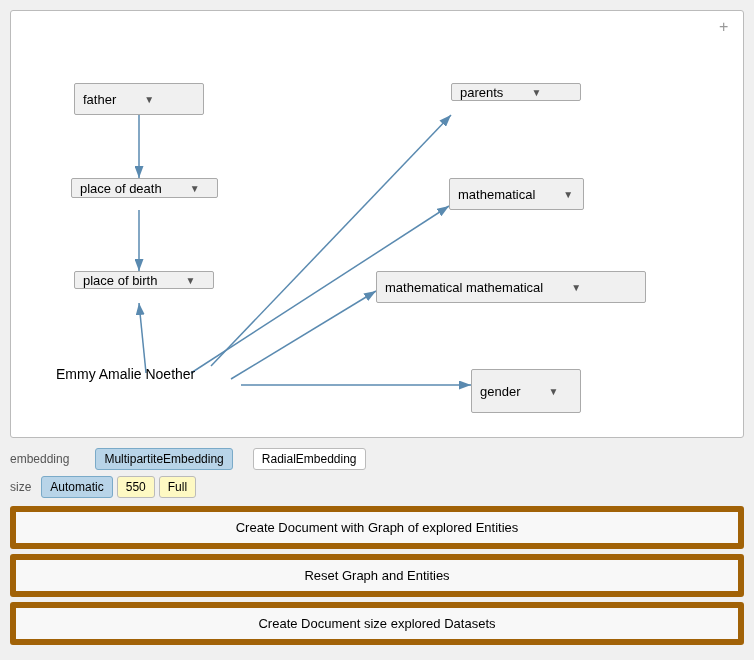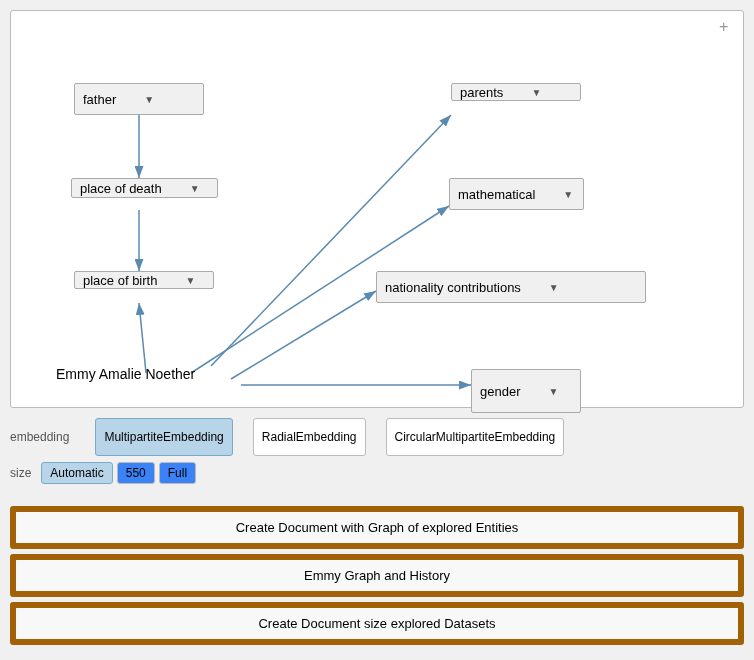--- a/index.html
+++ b/index.html
@@ -92,51 +92,51 @@
       gap: 20px;
     }
 
     .embedding-label {
       color: #555;
       margin-right: 6px;
       font-size: 12px;
     }
 
     .embed-btn {
-      padding: 11px 8px;
+      padding: 3px 8px;
       border: 1px solid #bbb;
       border-radius: 3px;
       background: white;
       font-size: 12px;
       cursor: pointer;
     }
 
     .embed-btn.active {
       background: #b8d4e8;
       border-color: #7aaac8;
     }
 
     .size-row {
       display: flex;
       align-items: center;
-      margin-bottom: 22px;
+      margin-bottom: 8px;
       gap: 4px;
     }
 
     .size-label {
       color: #555;
       margin-right: 6px;
       font-size: 12px;
     }
 
     .size-btn {
       padding: 3px 8px;
       border: 1px solid #bbb;
       border-radius: 3px;
-      background: #3b82f6;
+      background: #fef9c3;
       font-size: 12px;
       cursor: pointer;
     }
 
     .size-btn.active {
       background: #b8d4e8;
       border-color: #7aaac8;
     }
 
     .action-btn {
@@ -201,21 +201,21 @@
     <span class="node-label">parents</span>
     <span class="dropdown-arrow">▼</span>
   </div>
 
   <div class="node" style="left:438px; top:167px; width:135px; height:32px;">
     <span class="node-label">mathematical</span>
     <span class="dropdown-arrow">▼</span>
   </div>
 
   <div class="node" style="left:365px; top:260px; width:270px; height:32px;">
-    <span class="node-label">nationality contributions</span>
+    <span class="node-label">mathematical mathematical</span>
     <span class="dropdown-arrow">▼</span>
   </div>
 
   <div class="node" style="left:460px; top:358px; width:110px; height:44px;">
     <span class="node-label">gender</span>
     <span class="dropdown-arrow">▼</span>
   </div>
 
   <div class="central-node" style="left:45px; top:355px;">
     <span>Emmy Amalie Noether</span>
@@ -223,29 +223,28 @@
 
 </div>
 
 <div class="controls">
 
   
   <div class="embedding-row">
     <span class="embedding-label">embedding</span>
     <button class="embed-btn active">MultipartiteEmbedding</button>
     <button class="embed-btn">RadialEmbedding</button>
-    <button class="embed-btn">CircularMultipartiteEmbedding</button>
   </div>
 
   
   <div class="size-row">
     <span class="size-label">size</span>
     <button class="size-btn active">Automatic</button>
     <button class="size-btn">550</button>
     <button class="size-btn">Full</button>
   </div>
 
   
   <button class="action-btn">Create Document with Graph of explored Entities</button>
-  <button class="action-btn">Emmy Graph and History</button>
+  <button class="action-btn">Reset Graph and Entities</button>
   <button class="action-btn">Create Document size explored Datasets</button>
 
 </div>
 
 </body></html>

